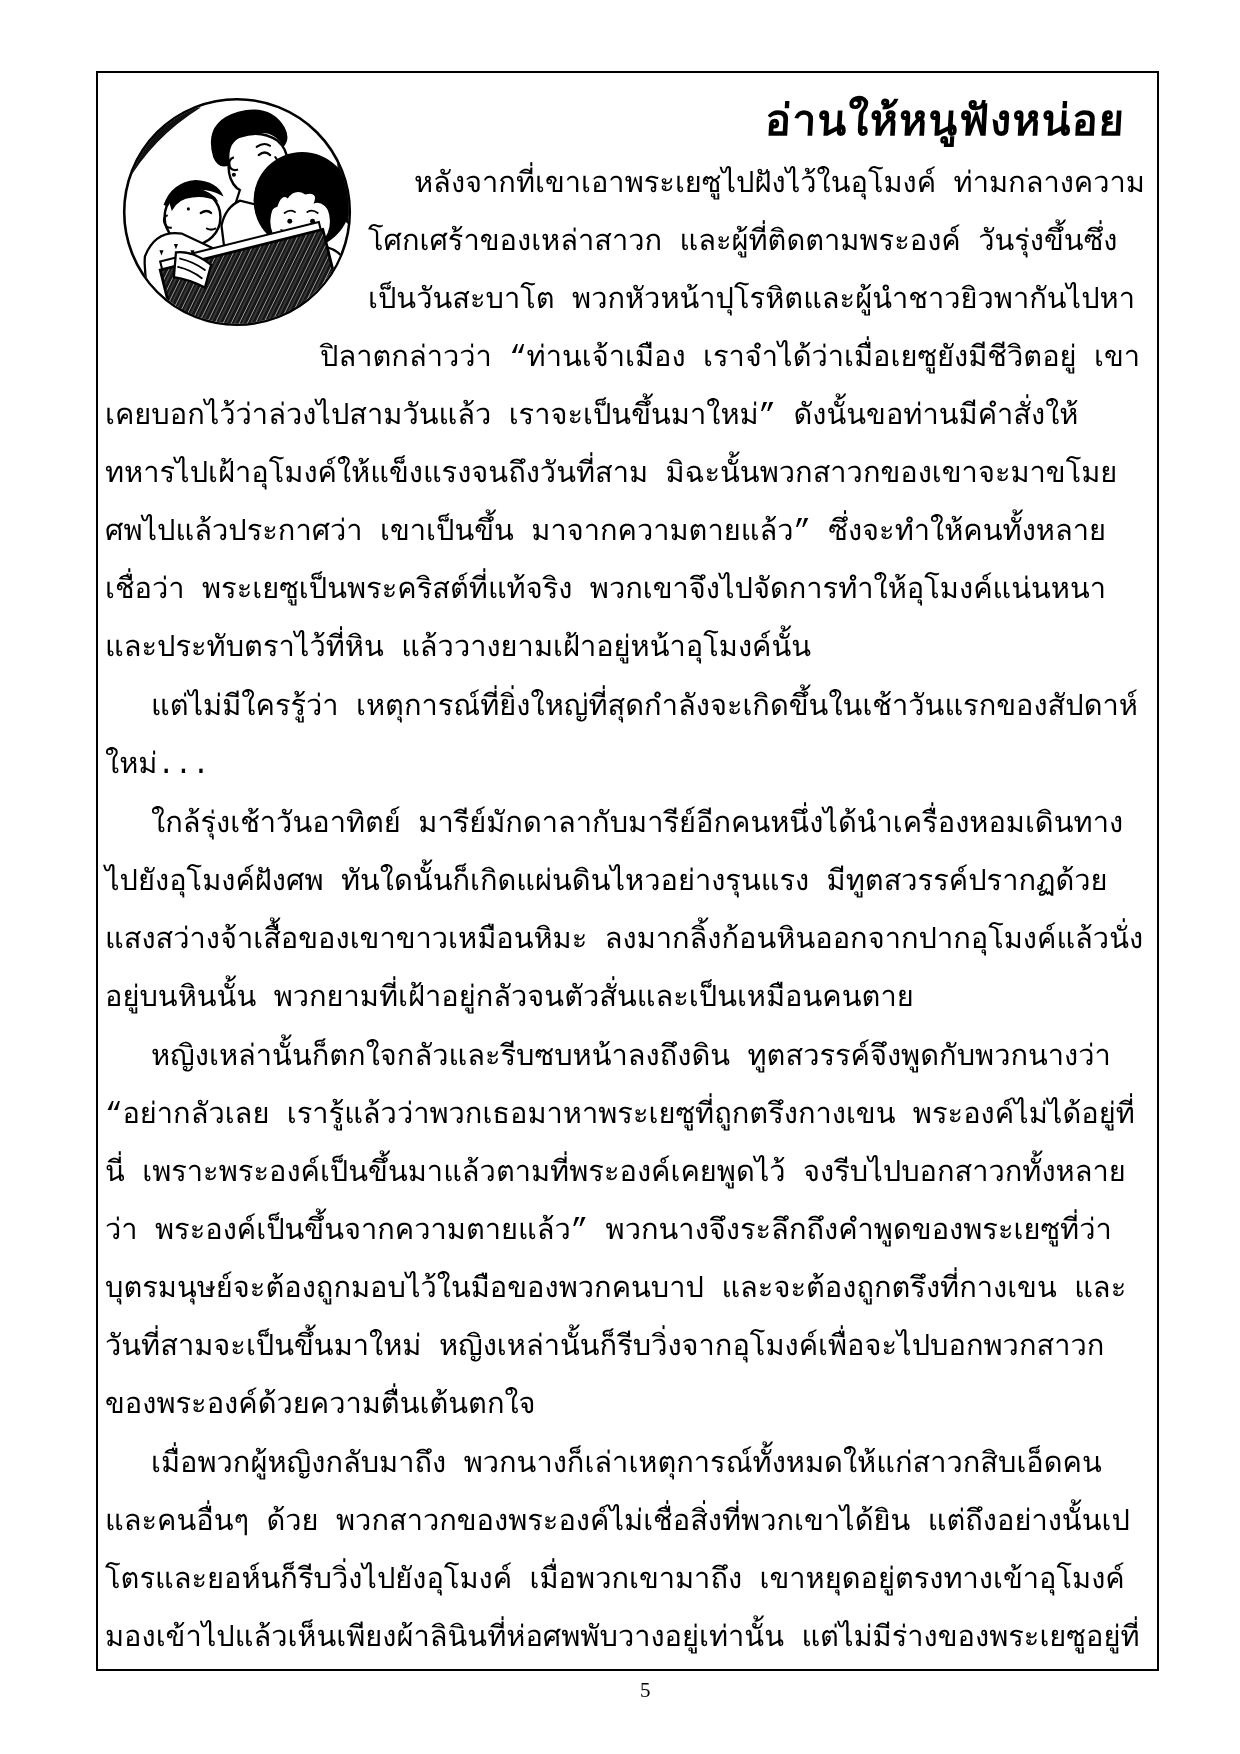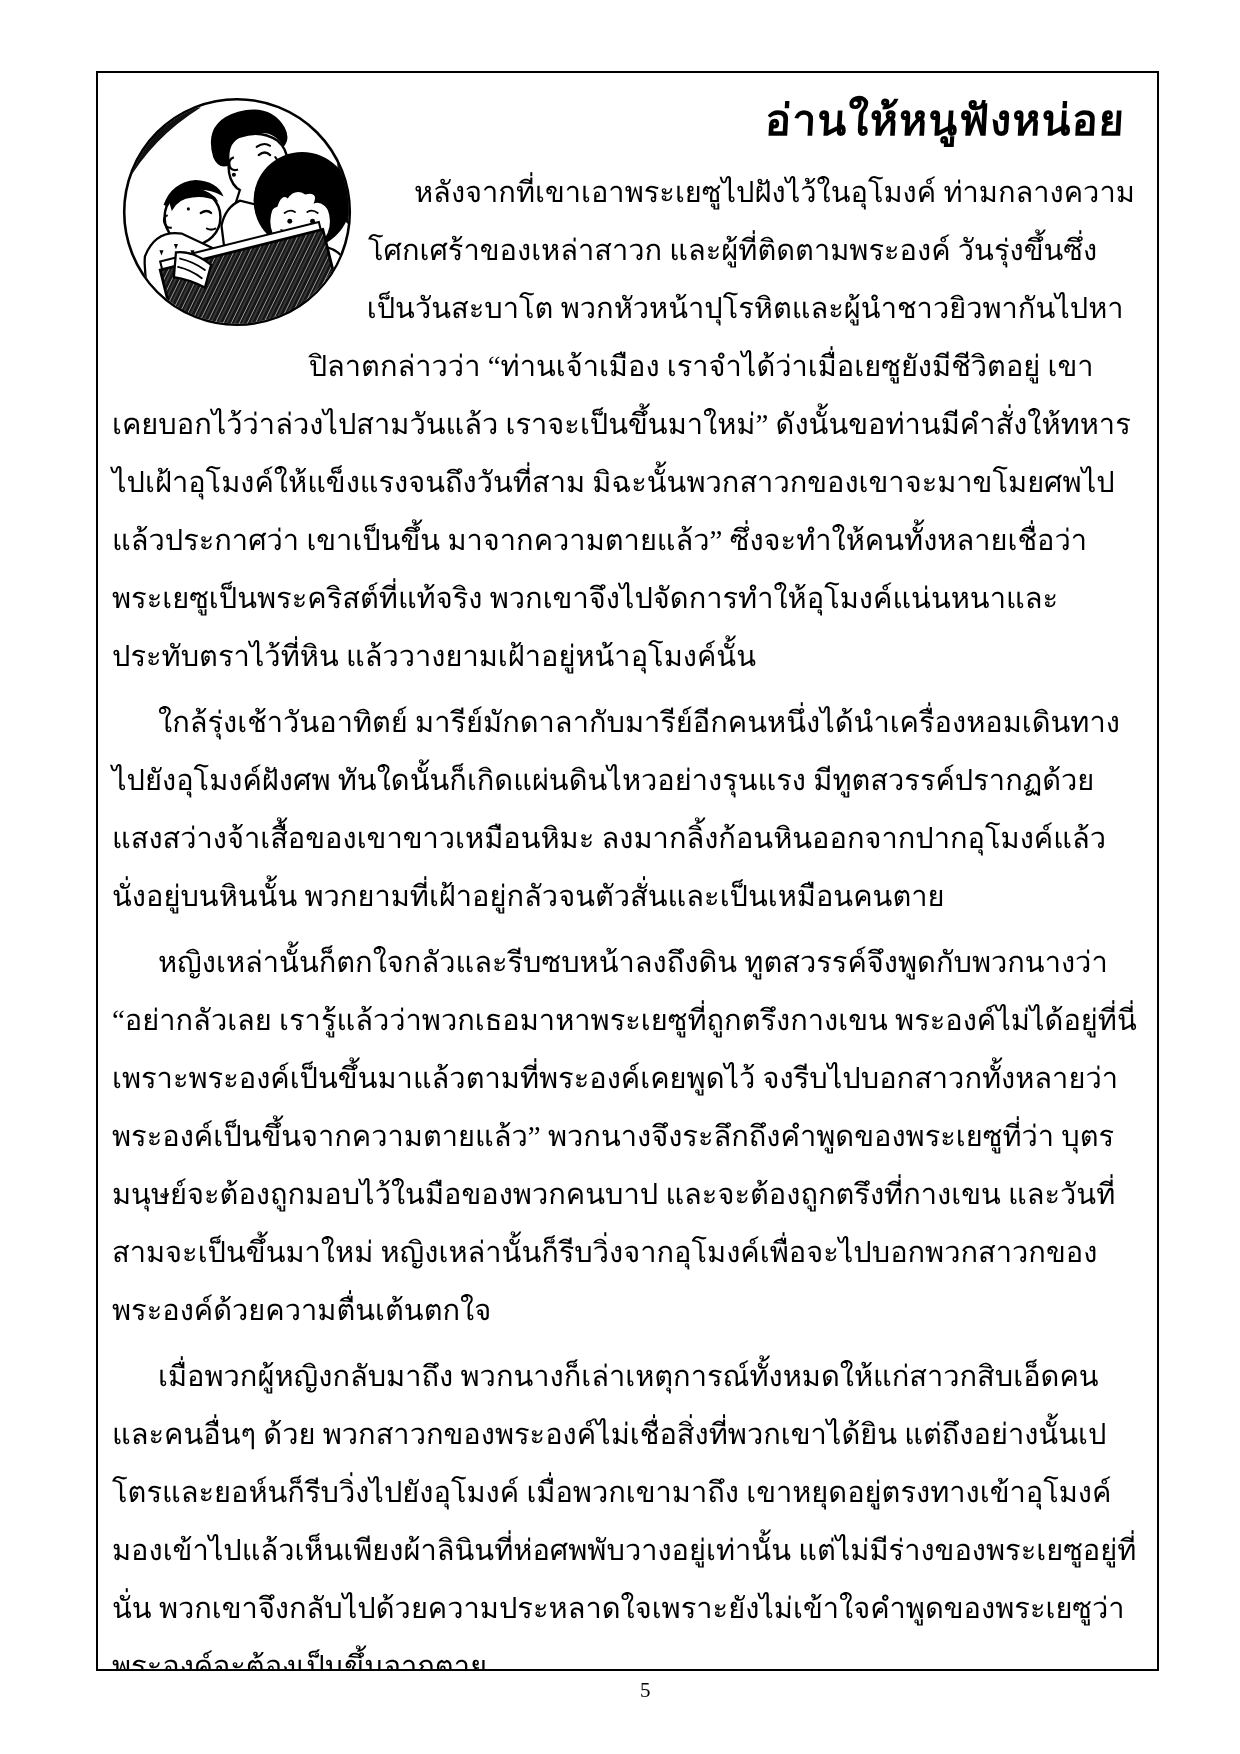--- a/index.html
+++ b/index.html
@@ -42,26 +42,27 @@
     font-family: "DejaVu Sans", "Liberation Sans", sans-serif;
     font-weight: 800;
     font-size: 43px;
     line-height: 70px;
     text-align: right;
     margin: 12px 22px 0 0;
     letter-spacing: 1px;
     transform: skewX(-3deg);
   }
   .body-text p {
-    margin: 8px;
+    margin: 1px;
     font-size: 29px;
     line-height: 58px;
     text-indent: 46px;
     text-align: left;
     word-break: normal;
+    font-family: Liberation Mono, monospace;
   }
   .page-number {
     position: absolute;
     left: 640px;
     top: 1678px;
     font-size: 21px;
     font-family: "Liberation Serif", "DejaVu Serif", serif;
   }
 </style>
 </head>
@@ -166,20 +167,21 @@
           <path d="M56,154 Q72,152 90,166 L84,188 Q68,180 54,178 Z" fill="#fff" stroke="#000" stroke-width="2.2"></path>
           <path d="M60,160 q13,3 24,11 M58,168 q13,3 23,11" fill="none" stroke="#000" stroke-width="1.8" stroke-linecap="round"></path>
         </g>
       </svg>
     </div>
 
     <h1 class="title">อ่านให้หนูฟังหน่อย</h1>
 
     <div class="body-text">
       <p>หลังจากที่เขาเอาพระเยซูไปฝังไว้ในอุโมงค์ ท่ามกลางความโศกเศร้าของเหล่าสาวก และผู้ที่ติดตามพระองค์ วันรุ่งขึ้นซึ่งเป็นวันสะบาโต พวกหัวหน้าปุโรหิตและผู้นำชาวยิวพากันไปหาปิลาตกล่าวว่า “ท่านเจ้าเมือง เราจำได้ว่าเมื่อเยซูยังมีชีวิตอยู่ เขาเคยบอกไว้ว่าล่วงไปสามวันแล้ว เราจะเป็นขึ้นมาใหม่” ดังนั้นขอท่านมีคำสั่งให้ทหารไปเฝ้าอุโมงค์ให้แข็งแรงจนถึงวันที่สาม มิฉะนั้นพวกสาวกของเขาจะมาขโมยศพไปแล้วประกาศว่า เขาเป็นขึ้น มาจากความตายแล้ว” ซึ่งจะทำให้คนทั้งหลายเชื่อว่า พระเยซูเป็นพระคริสต์ที่แท้จริง พวกเขาจึงไปจัดการทำให้อุโมงค์แน่นหนาและประทับตราไว้ที่หิน แล้ววางยามเฝ้าอยู่หน้าอุโมงค์นั้น</p>
+      <p>แต่ไม่มีใครรู้ว่า เหตุการณ์ที่ยิ่งใหญ่ที่สุดกำลังจะเกิดขึ้นในเช้าวันแรกของสัปดาห์ใหม่...</p>
       <p>ใกล้รุ่งเช้าวันอาทิตย์ มารีย์มักดาลากับมารีย์อีกคนหนึ่งได้นำเครื่องหอมเดินทางไปยังอุโมงค์ฝังศพ ทันใดนั้นก็เกิดแผ่นดินไหวอย่างรุนแรง มีทูตสวรรค์ปรากฏด้วยแสงสว่างจ้าเสื้อของเขาขาวเหมือนหิมะ ลงมากลิ้งก้อนหินออกจากปากอุโมงค์แล้วนั่งอยู่บนหินนั้น พวกยามที่เฝ้าอยู่กลัวจนตัวสั่นและเป็นเหมือนคนตาย</p>
       <p>หญิงเหล่านั้นก็ตกใจกลัวและรีบซบหน้าลงถึงดิน ทูตสวรรค์จึงพูดกับพวกนางว่า “อย่ากลัวเลย เรารู้แล้วว่าพวกเธอมาหาพระเยซูที่ถูกตรึงกางเขน พระองค์ไม่ได้อยู่ที่นี่ เพราะพระองค์เป็นขึ้นมาแล้วตามที่พระองค์เคยพูดไว้ จงรีบไปบอกสาวกทั้งหลายว่า พระองค์เป็นขึ้นจากความตายแล้ว” พวกนางจึงระลึกถึงคำพูดของพระเยซูที่ว่า บุตรมนุษย์จะต้องถูกมอบไว้ในมือของพวกคนบาป และจะต้องถูกตรึงที่กางเขน และวันที่สามจะเป็นขึ้นมาใหม่ หญิงเหล่านั้นก็รีบวิ่งจากอุโมงค์เพื่อจะไปบอกพวกสาวกของพระองค์ด้วยความตื่นเต้นตกใจ</p>
       <p>เมื่อพวกผู้หญิงกลับมาถึง พวกนางก็เล่าเหตุการณ์ทั้งหมดให้แก่สาวกสิบเอ็ดคน และคนอื่นๆ ด้วย พวกสาวกของพระองค์ไม่เชื่อสิ่งที่พวกเขาได้ยิน แต่ถึงอย่างนั้นเปโตรและยอห์นก็รีบวิ่งไปยังอุโมงค์ เมื่อพวกเขามาถึง เขาหยุดอยู่ตรงทางเข้าอุโมงค์ มองเข้าไปแล้วเห็นเพียงผ้าลินินที่ห่อศพพับวางอยู่เท่านั้น แต่ไม่มีร่างของพระเยซูอยู่ที่นั่น พวกเขาจึงกลับไปด้วยความประหลาดใจเพราะยังไม่เข้าใจคำพูดของพระเยซูว่า พระองค์จะต้องเป็นขึ้นจากตาย</p>
 
     </div>
 
   </div>
 
   <div class="page-number">5</div>
 </div>

